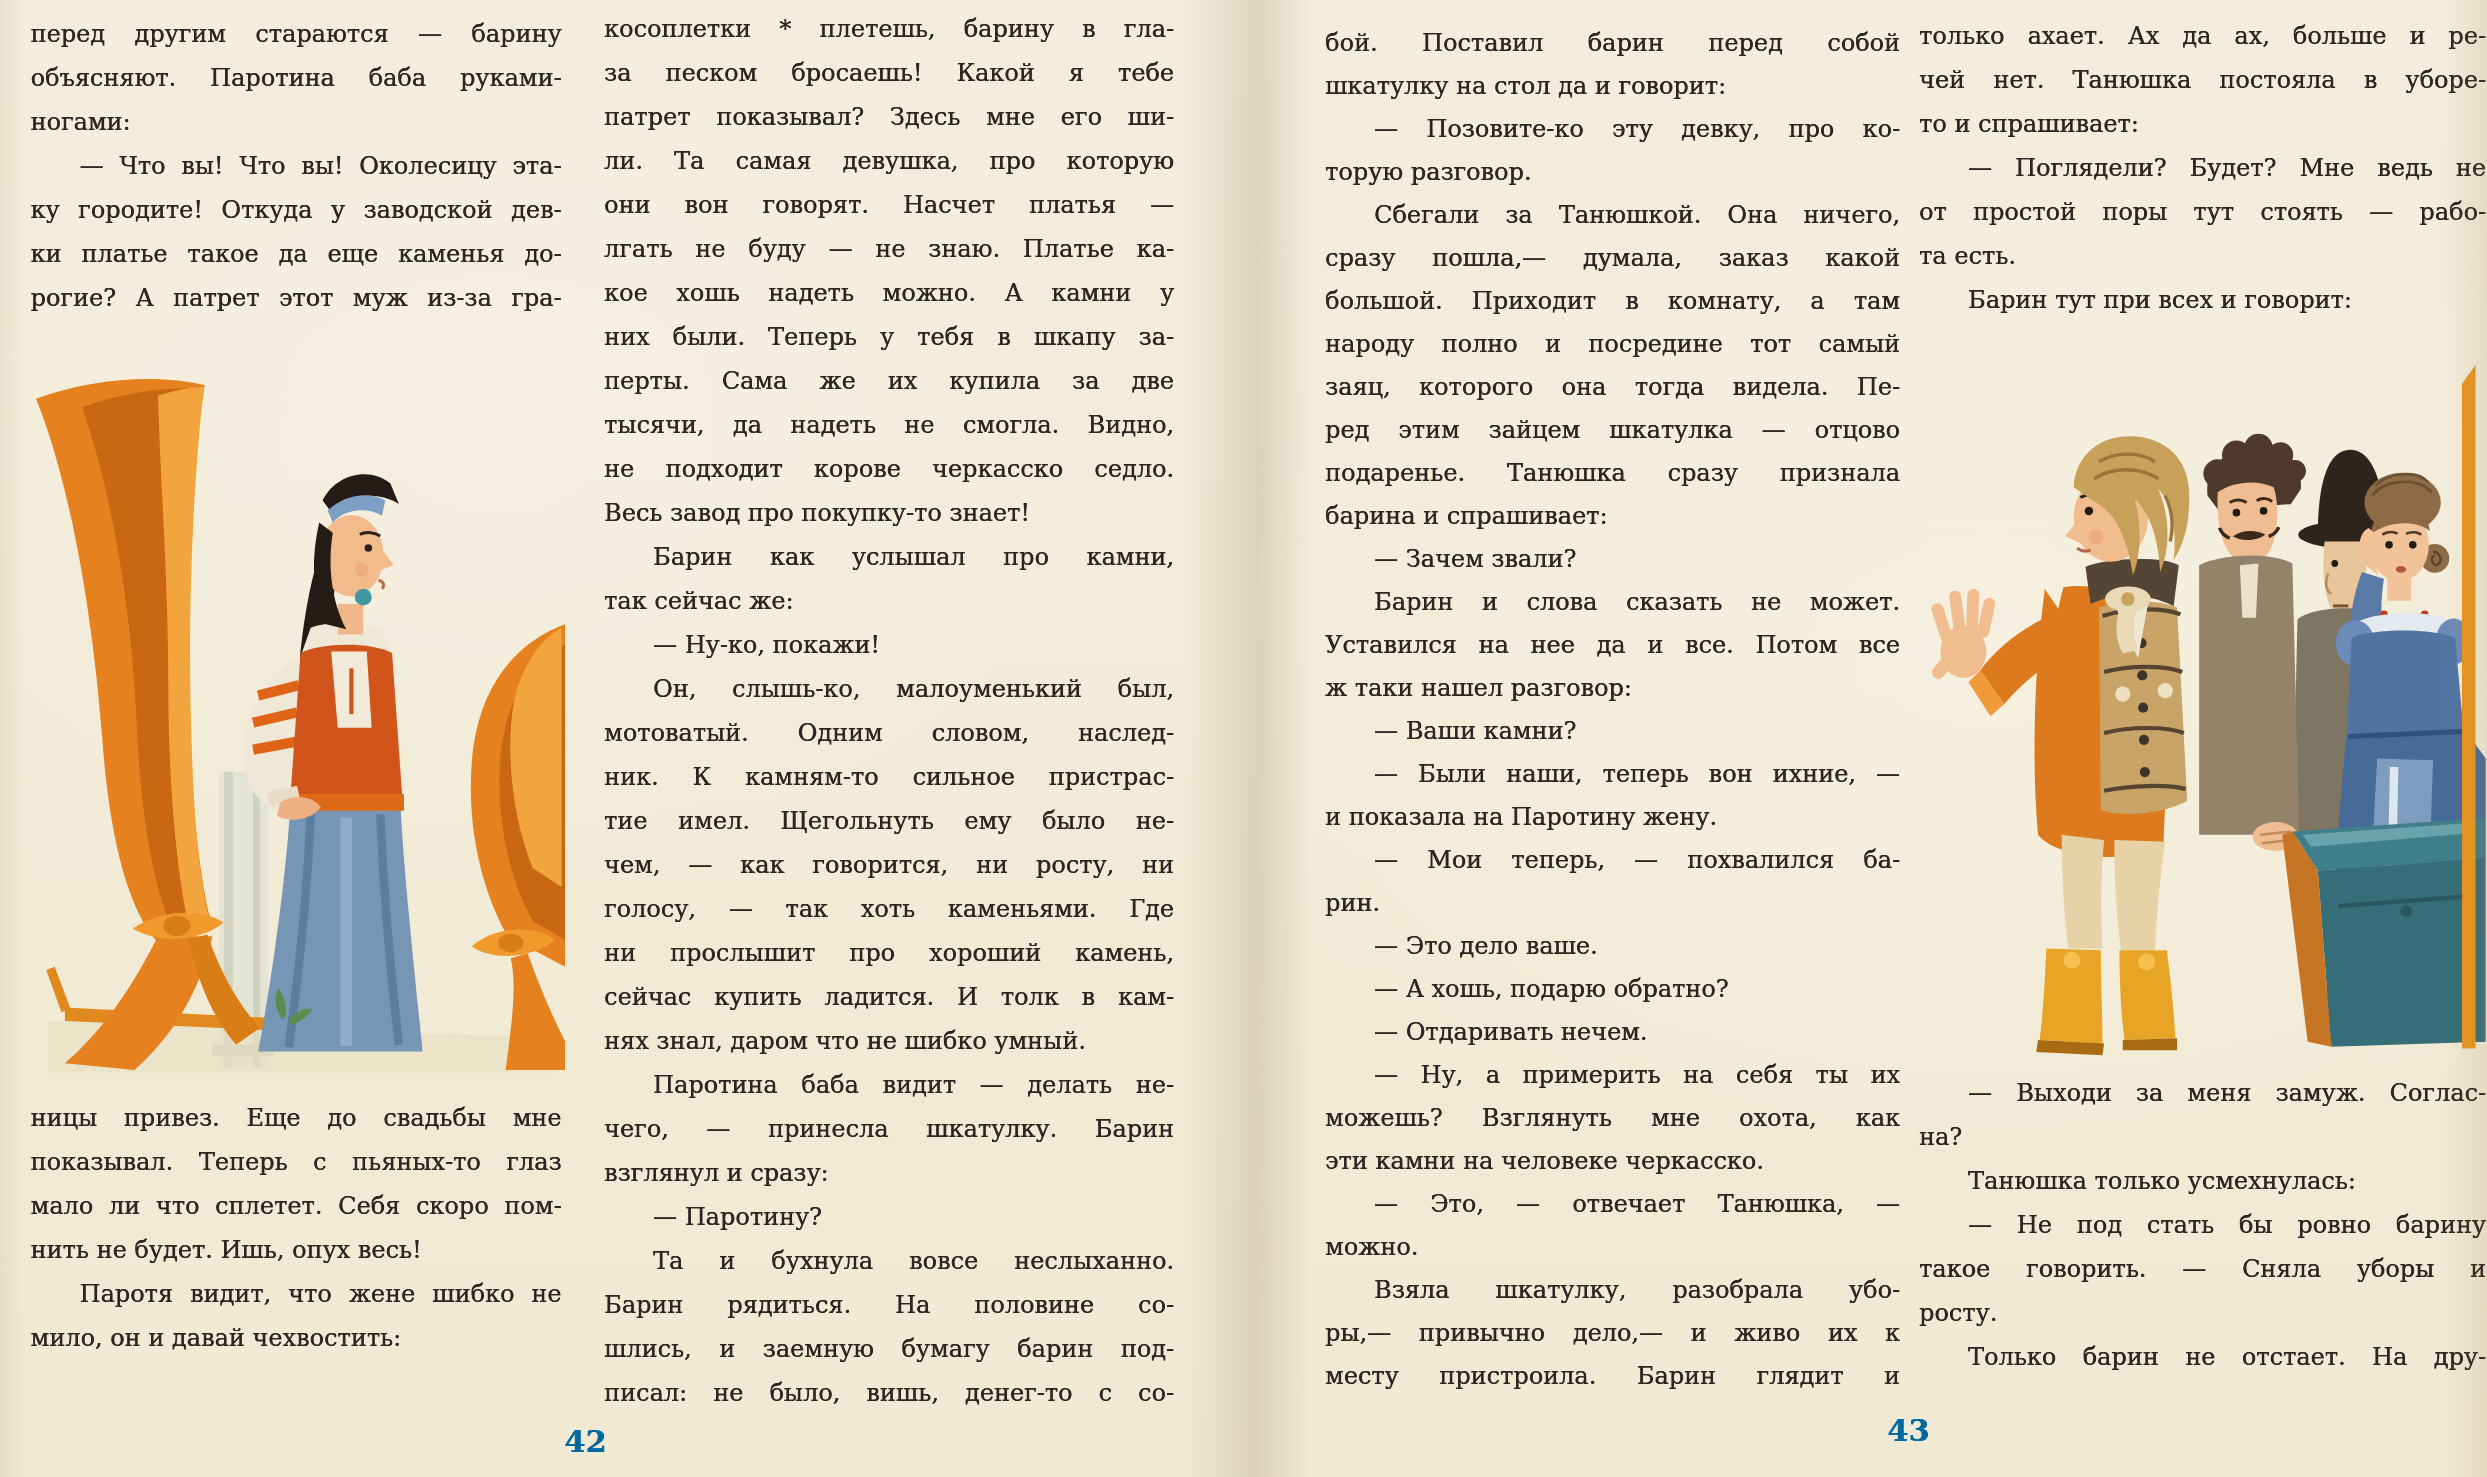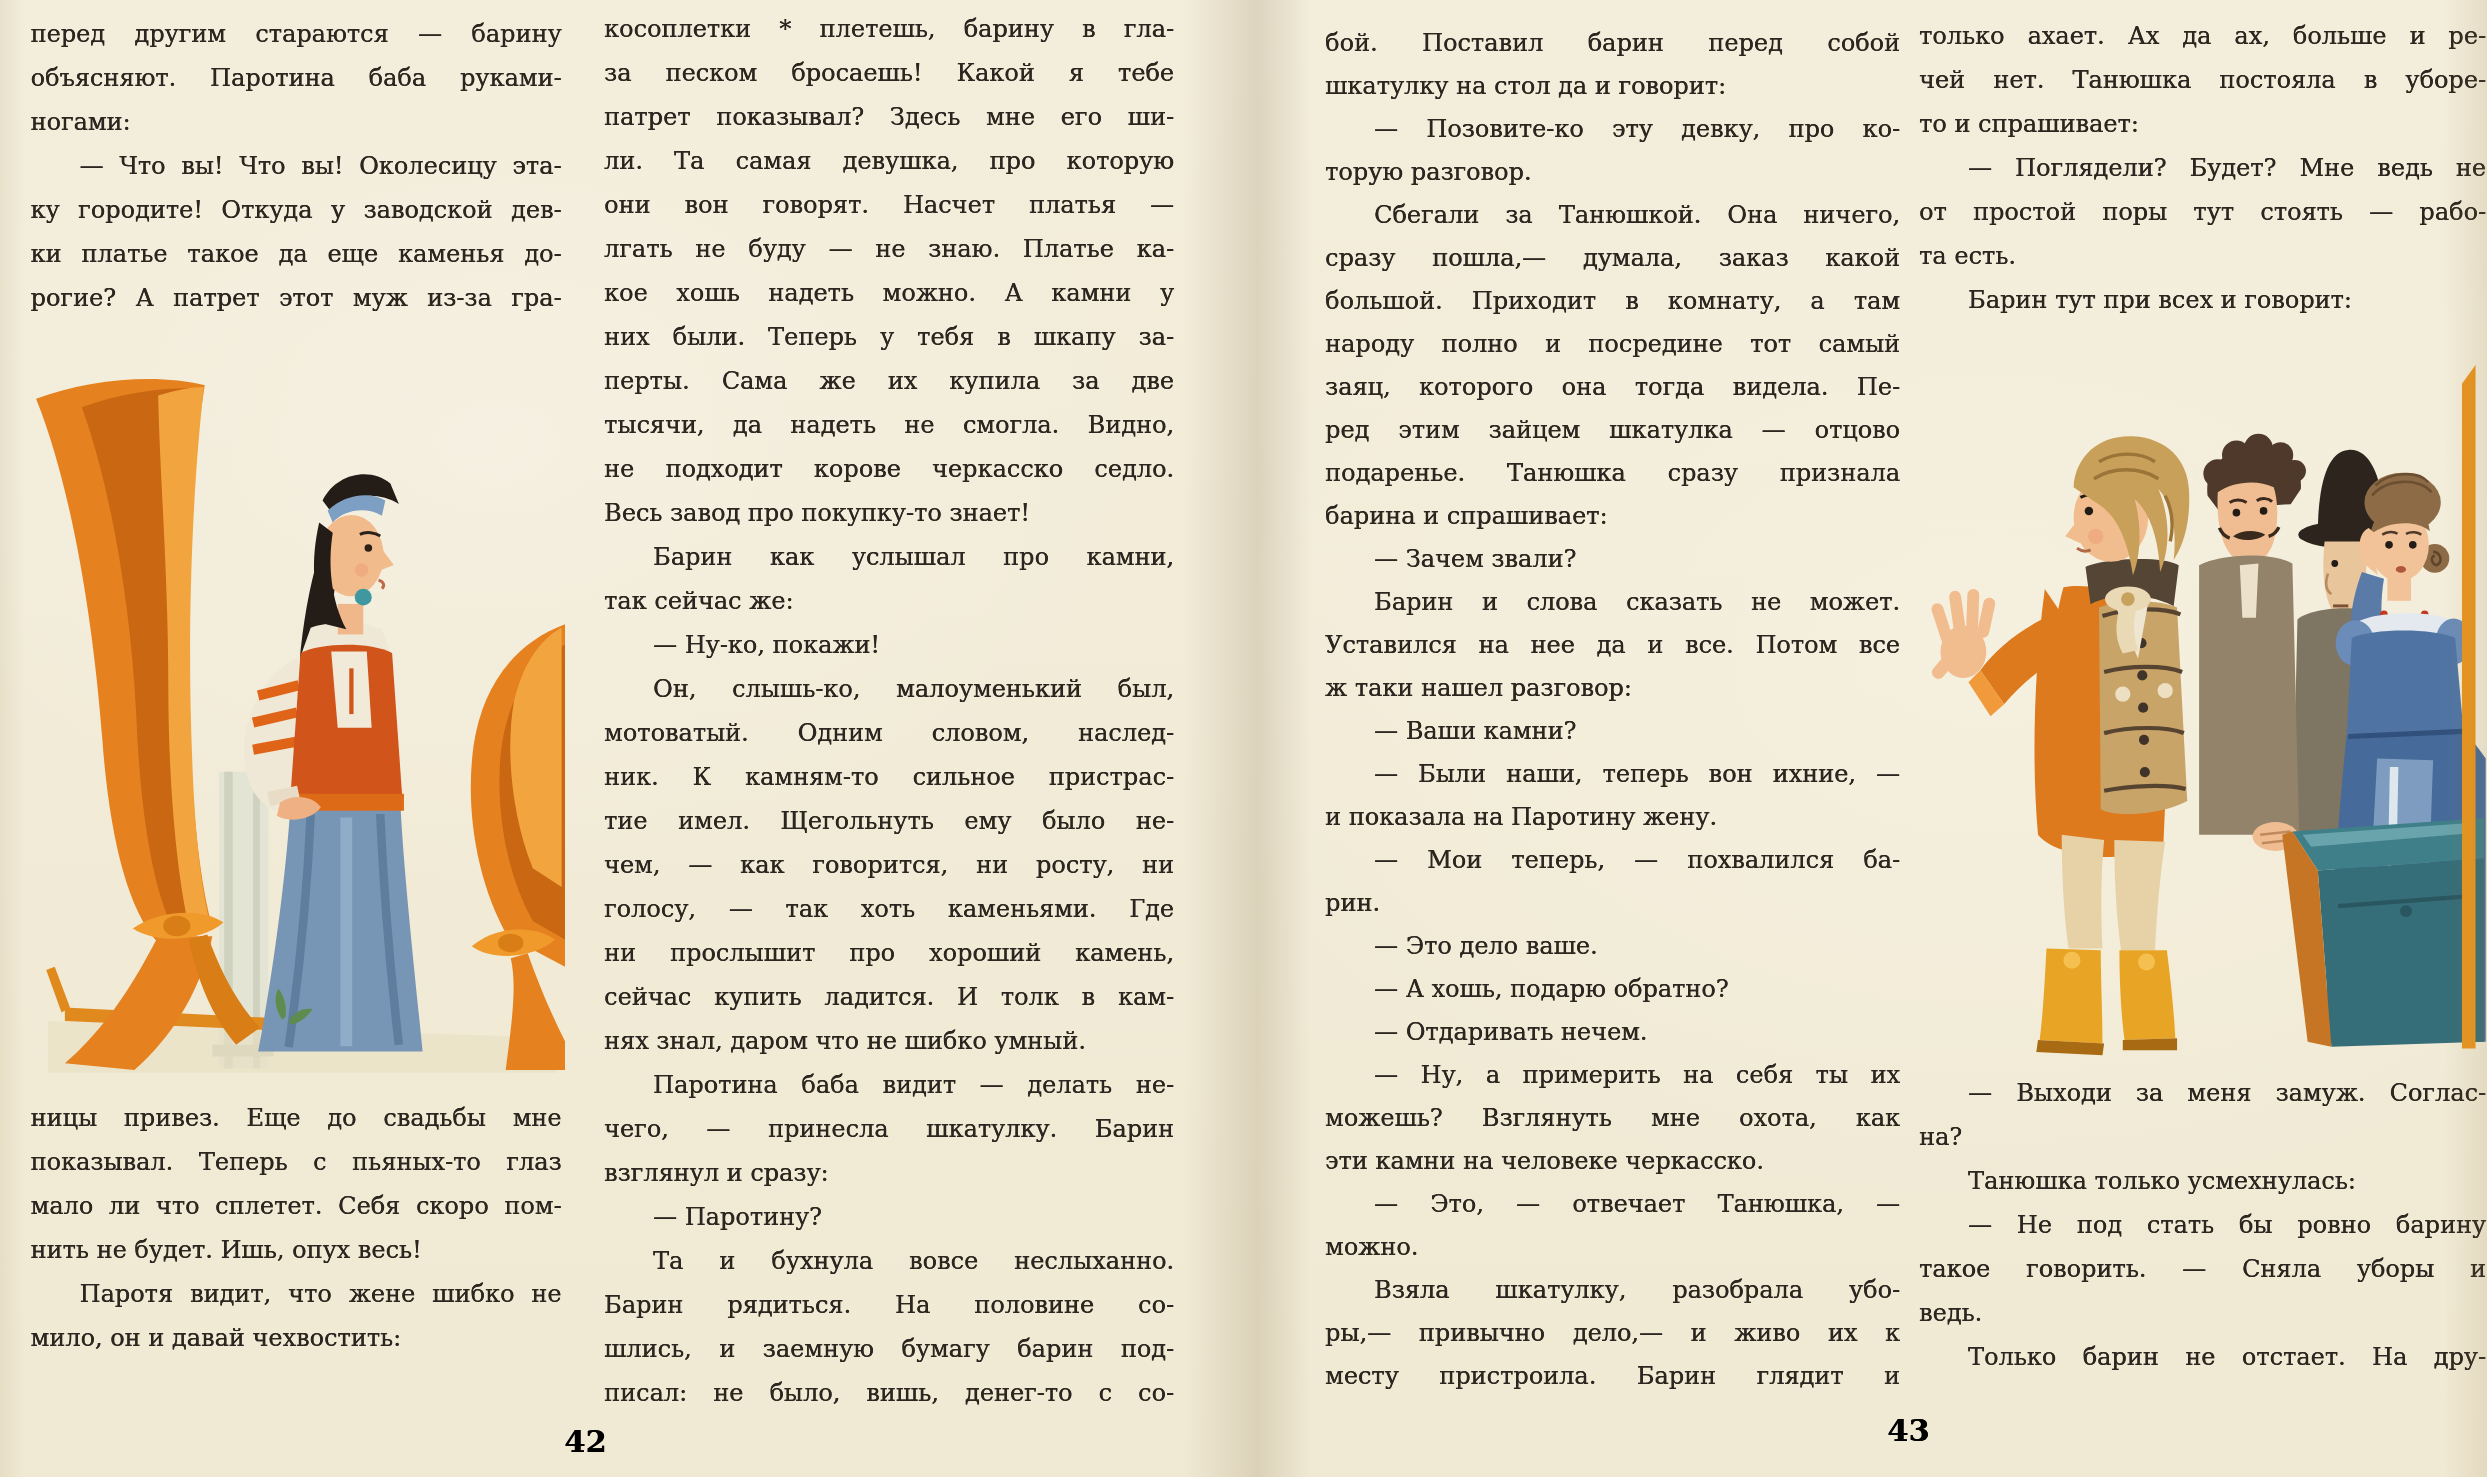--- a/index.html
+++ b/index.html
@@ -19,21 +19,21 @@
     background:linear-gradient(to right, rgba(150,120,70,0), rgba(150,120,70,0.14));}
   .edge-left{left:0;top:0;width:25.4px;height:1478px;
     background:linear-gradient(to right, rgba(150,120,70,0.10), rgba(150,120,70,0));}
   .textblock{position:absolute;font-size:24px;line-height:44px;
     text-shadow:0.3px 0 0 currentColor;}
   .col3{line-height:43px;}
   .line{text-align:justify;text-align-last:justify;}
   .line.noj{text-align-last:left;}
   .line.ind{text-indent:49px;}
   .pagenum{position:absolute;width:119px;text-align:center;
-    font-size:30.5px;font-weight:bold;color:#000000;text-shadow:0.3px 0 0 currentColor;}
+    font-size:30.5px;font-weight:bold;color:#0369a1;text-shadow:0.3px 0 0 currentColor;}
   .illus{position:absolute;}
 </style>
 </head>
 <body>
 
 <div class="textblock" style="left:30.5px;top:12px;width:531px;">
     <div class="line">перед другим стараются — барину</div>
     <div class="line">объясняют. Паротина баба руками-</div>
     <div class="line noj">ногами:</div>
     <div class="line ind">— Что вы! Что вы! Околесицу эта-</div>
@@ -323,21 +323,21 @@
     <polygon points="640,28 656,6 656,812 640,812" fill="#e8951f"></polygon>
   </g>
 </svg>
 
 <div class="textblock" style="left:1919px;top:1071px;width:567px;">
     <div class="line ind">— Выходи за меня замуж. Соглас-</div>
     <div class="line noj">на?</div>
     <div class="line ind noj">Танюшка только усмехнулась:</div>
     <div class="line ind">— Не под стать бы ровно барину</div>
     <div class="line">такое говорить. — Сняла уборы и</div>
-    <div class="line noj">ведь.</div>
+    <div class="line noj">росту.</div>
     <div class="line ind">Только барин не отстает. На дру-</div>
   </div>
 
 <div class="pagenum" style="left:1849px;top:1412px;">43</div>
 
 <div class="overlay gutter"></div>
 <div class="overlay edge-right"></div>
 <div class="overlay edge-left"></div>
 
 

